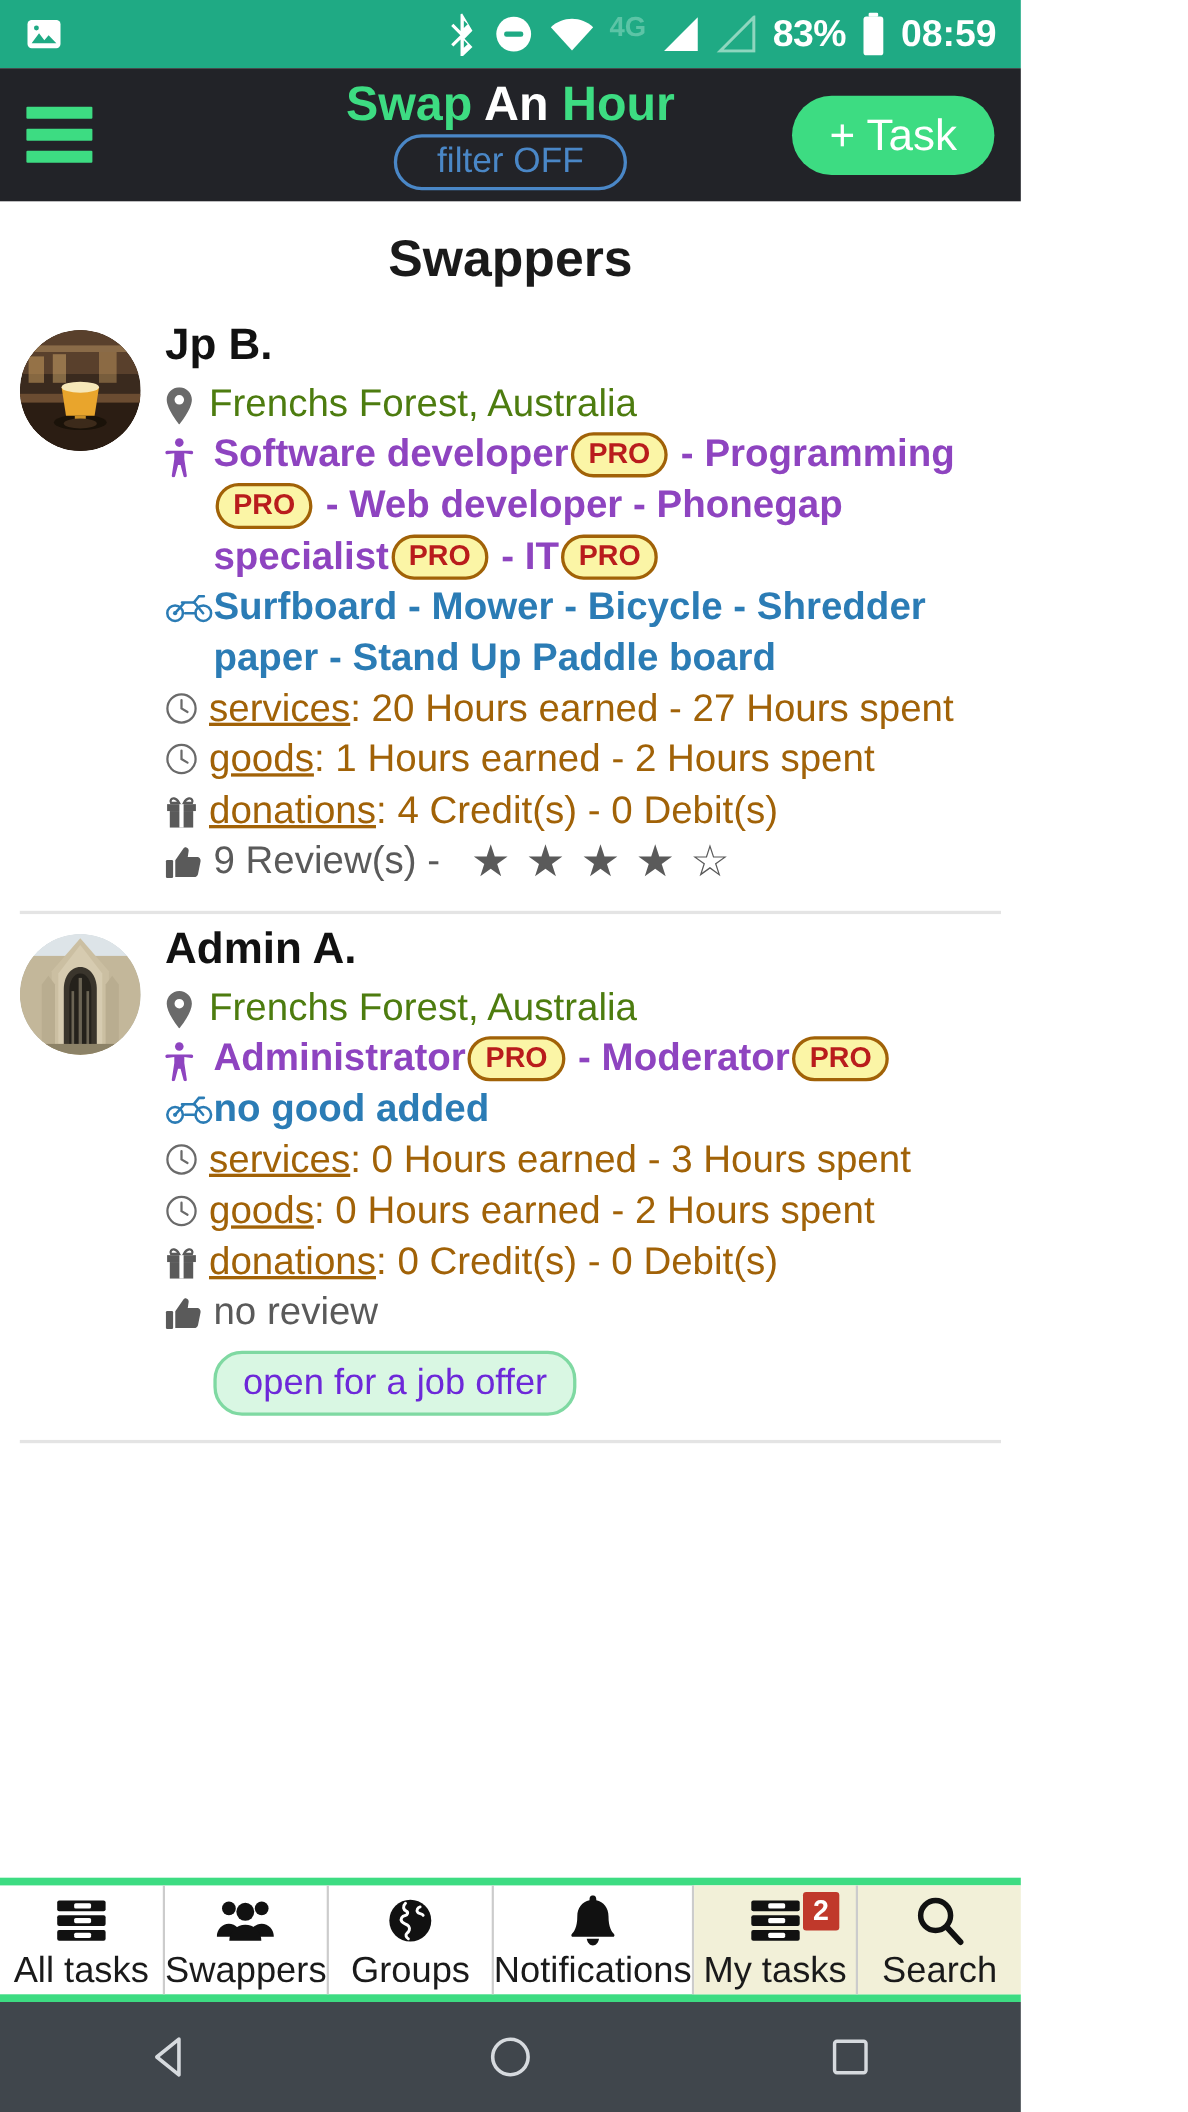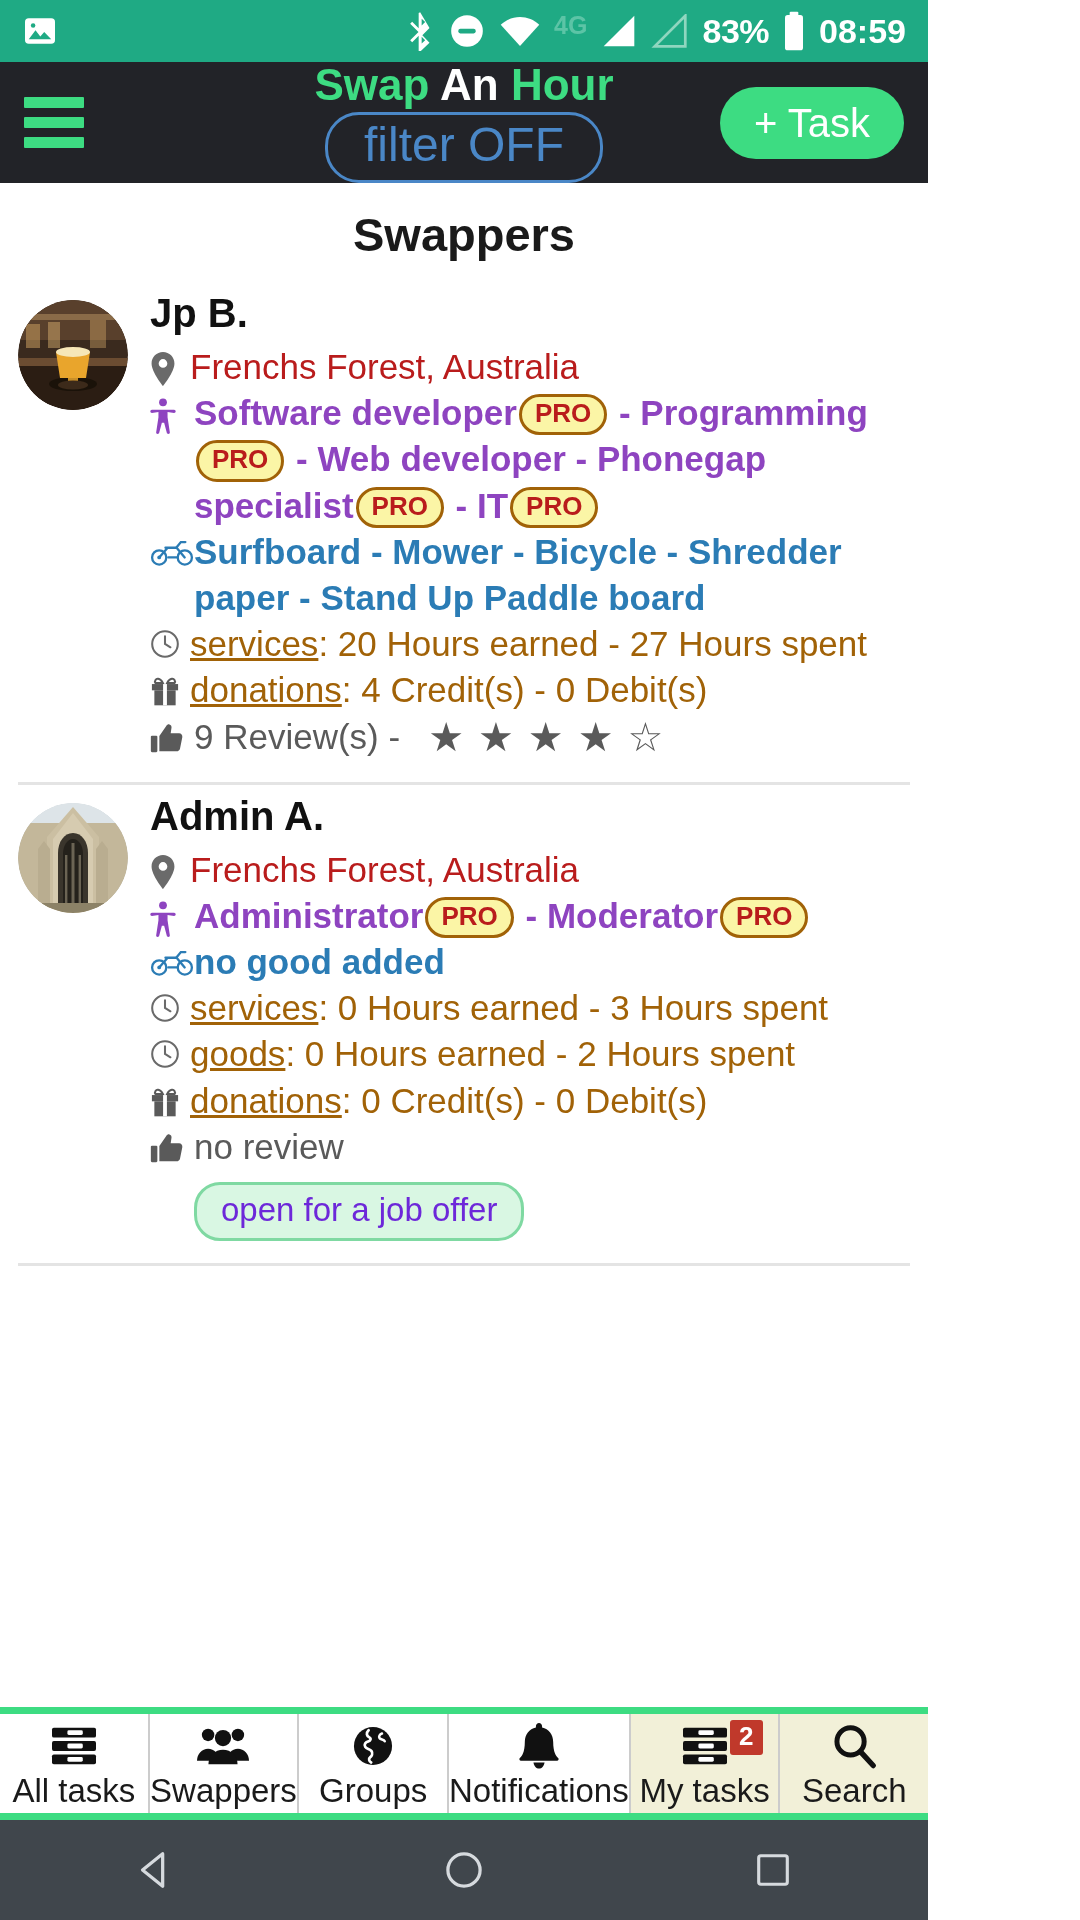--- a/index.html
+++ b/index.html
@@ -35,21 +35,21 @@
     position:absolute; left:0; right:0; top:0; bottom:0;
     display:flex; flex-direction:column; align-items:center; justify-content:center;
     pointer-events:none;
   }
   .brand { font-size:44px; font-weight:bold; line-height:1.05; white-space:nowrap; }
   .brand .g { color:#3ddc82; }
   .brand .w { color:#ffffff; }
   .filter-pill {
     margin-top:4px; pointer-events:auto;
     border:3px solid #4a87c7; border-radius:34px;
-    color:#4a87c7; font-size:48px; padding:2px 36px 6px 36px;
+    color:#4a87c7; font-size:32px; padding:2px 36px 6px 36px;
     background:transparent; cursor:pointer; line-height:1.18;text-align:right;
   }
   .task-btn {
     margin-left:auto; background:#3ddc82; color:#ffffff;
     border-radius:42px; font-size:40px; font-weight:normal;
     padding:16px 34px; line-height:1; cursor:pointer; white-space:nowrap;
     position:relative; z-index:3;
   }
 
   
@@ -69,21 +69,21 @@
   }
   .avatar svg { display:block; width:110px; height:110px; }
   .sw-body { flex:1 1 auto; min-width:0; padding-right:6px; }
   .sw-name { font-size:40px; font-weight:bold; color:#111111; line-height:1.25; margin-bottom:6px; }
 
   .row { display:flex; align-items:flex-start; line-height:1.32; }
   .row-ico { flex:0 0 auto; width:44px; display:flex; justify-content:flex-start; padding-top:8px; }
   .row-ico.narrow { width:40px; }
   .row-txt { flex:1 1 auto; min-width:0; }
 
-  .loc { font-size:35px; color:#b91c1c; }
+  .loc { font-size:35px; color:#4d7c0f; }
 
   .skills { font-size:35px; color:#8e44c0; font-weight:600; }
   .skills .sep { color:#8e44c0; font-weight:600; }
   .pro {
     display:inline-block; background:#fbf5a6; border:3px solid #a16207;
     border-radius:22px; color:#b91c1c; font-size:26px; font-weight:bold;
     padding:1px 13px 3px 13px; line-height:1.2; vertical-align:3px; margin:0 2px;
   }
 
   .goods { font-size:35px; color:#2b7cb5; font-weight:600; }
@@ -264,20 +264,29 @@
             <span class="row-ico narrow">
               <svg width="30" height="30" viewBox="0 0 22 22">
                 <circle cx="11" cy="11" r="9.4" fill="none" stroke="#6a6a6a" stroke-width="1.5"></circle>
                 <path d="M11 5.4V11l4 2.4" fill="none" stroke="#6a6a6a" stroke-width="1.5" stroke-linecap="round"></path>
               </svg>
             </span>
             <span class="row-txt stat"><u>services</u><span>: </span><span>20 Hours earned - 27 Hours spent</span></span>
           </div>
           <div class="row">
             <span class="row-ico narrow">
+              <svg width="30" height="30" viewBox="0 0 22 22">
+                <circle cx="11" cy="11" r="9.4" fill="none" stroke="#6a6a6a" stroke-width="1.5"></circle>
+                <path d="M11 5.4V11l4 2.4" fill="none" stroke="#6a6a6a" stroke-width="1.5" stroke-linecap="round"></path>
+              </svg>
+            </span>
+            <span class="row-txt stat"><u>goods</u><span>: </span><span>1 Hours earned - 2 Hours spent</span></span>
+          </div>
+          <div class="row">
+            <span class="row-ico narrow">
               <svg width="30" height="32" viewBox="0 0 22 23">
                 <path d="M4 5.6c-.9-1.5.3-3.3 2-3 1.3.2 2.6 1.4 3.4 3zM18 5.6c.9-1.5-.3-3.3-2-3-1.3.2-2.6 1.4-3.4 3z" fill="none" stroke="#5a5a5a" stroke-width="1.5"></path>
                 <rect x="1.4" y="6.4" width="19.2" height="4.6" fill="#5a5a5a"></rect>
                 <rect x="3.2" y="11" width="15.6" height="11" fill="#5a5a5a"></rect>
                 <rect x="9.6" y="6.4" width="2.8" height="15.6" fill="#ffffff"></rect>
               </svg>
             </span>
             <span class="row-txt stat"><u>donations</u><span>: </span><span>4 Credit(s) - 0 Debit(s)</span></span>
           </div>
           <div class="row">

